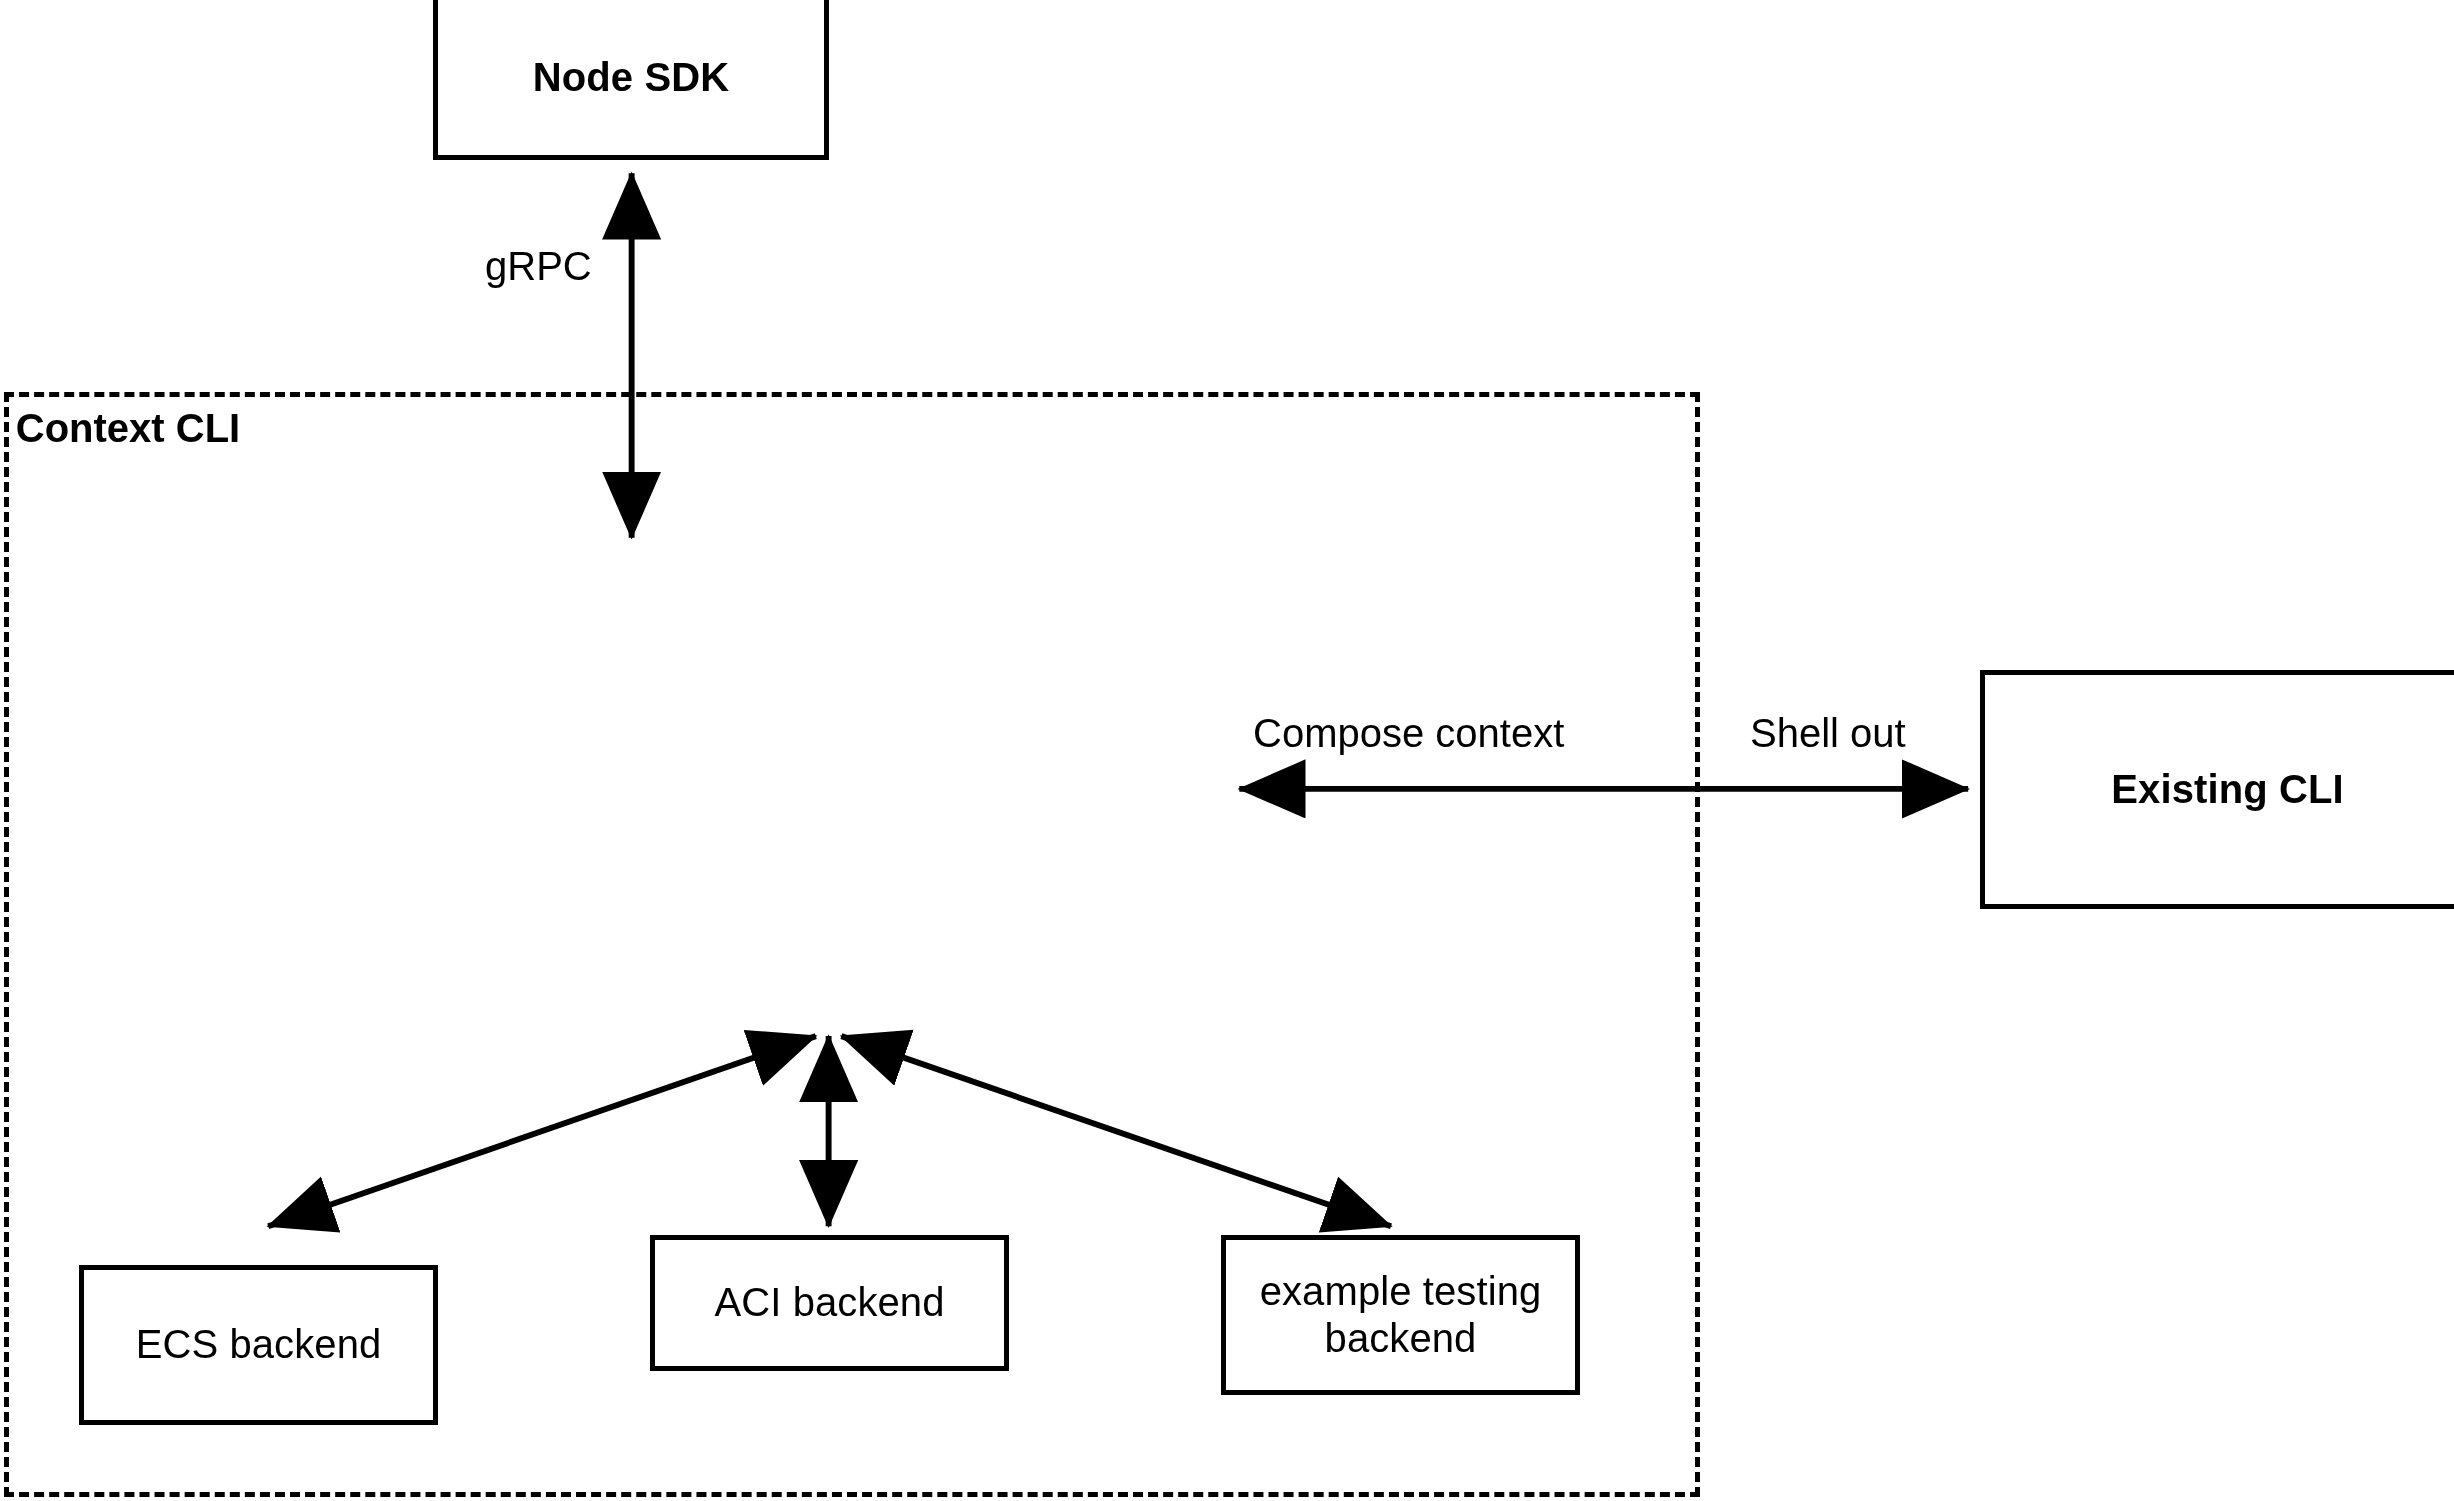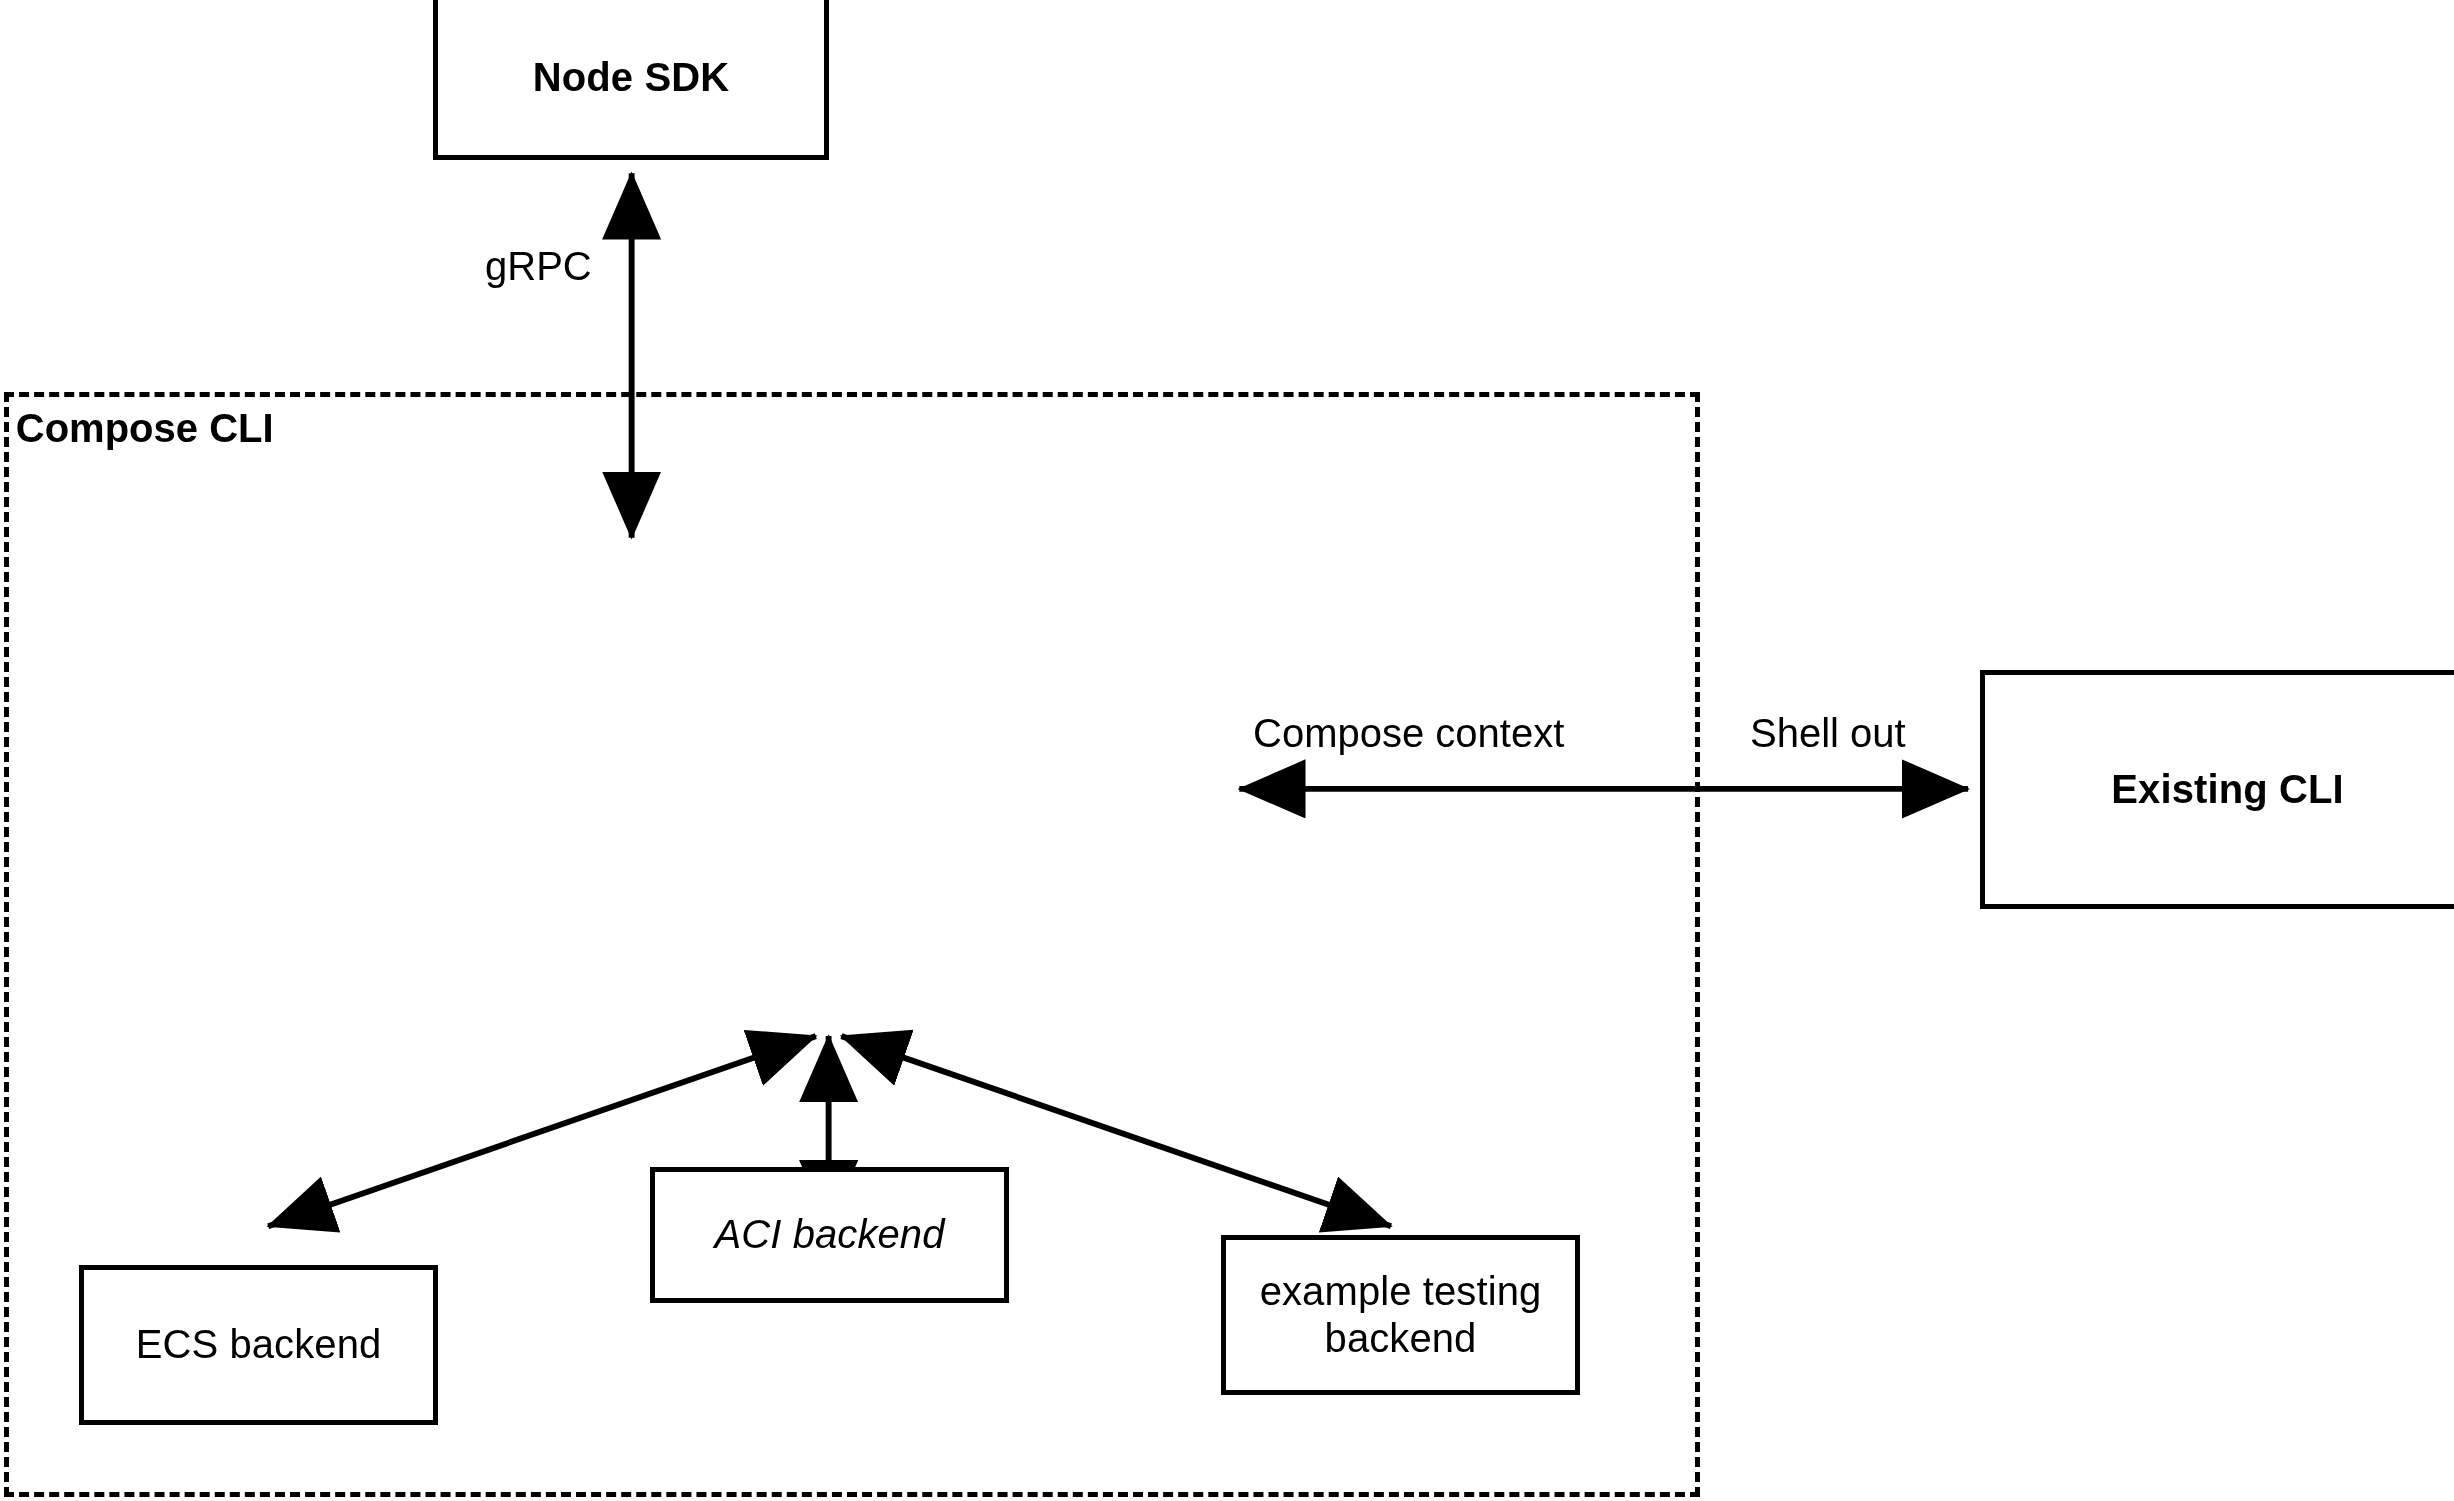--- a/index.html
+++ b/index.html
@@ -97,21 +97,21 @@
     height: 1501px;
     pointer-events: none;
   }
 </style>
 </head>
 <body>
 
 <div id="canvas">
 
   <div class="group-dashed" style="left:3.9px; top:392px; width:1696px; height:1105px;"></div>
-  <div class="group-title" style="left:15.8px; top:406px;">Compose CLI</div>
+  <div class="group-title" style="left:15.8px; top:406px;">Context CLI</div>
 
   <svg id="arrows" viewBox="0 0 2492 1524" xmlns="http://www.w3.org/2000/svg">
     <defs>
       <marker id="ah" markerWidth="14" markerHeight="14" refX="11.2" refY="5" orient="auto" markerUnits="strokeWidth">
         <path d="M0,0 L0,10 L11.5,5 z" fill="#000000"></path>
       </marker>
       <marker id="ah-start" markerWidth="14" markerHeight="14" refX="11.2" refY="5" orient="auto-start-reverse" markerUnits="strokeWidth">
         <path d="M0,0 L0,10 L11.5,5 z" fill="#000000"></path>
       </marker>
     </defs>
@@ -149,21 +149,21 @@
   <div class="edge-label" style="left:1750px; top:711px;">Shell out</div>
 
   <div class="box bold" style="left:1980px; top:670px; width:495px; height:239px;">
     <span class="label">Existing CLI</span>
   </div>
 
   <div class="box" style="left:79px; top:1265px; width:359px; height:160px;">
     <span class="label">ECS backend</span>
   </div>
 
-  <div class="box" style="left:650px; top:1167px; width:359px; height:136px;font-style:italic;">
+  <div class="box" style="left:650px; top:1235px; width:359px; height:136px;">
     <span class="label">ACI backend</span>
   </div>
 
   <div class="box" style="left:1221px; top:1235px; width:359px; height:160px;">
     <span class="label">example testing
 backend</span>
   </div>
 
 </div>
 

